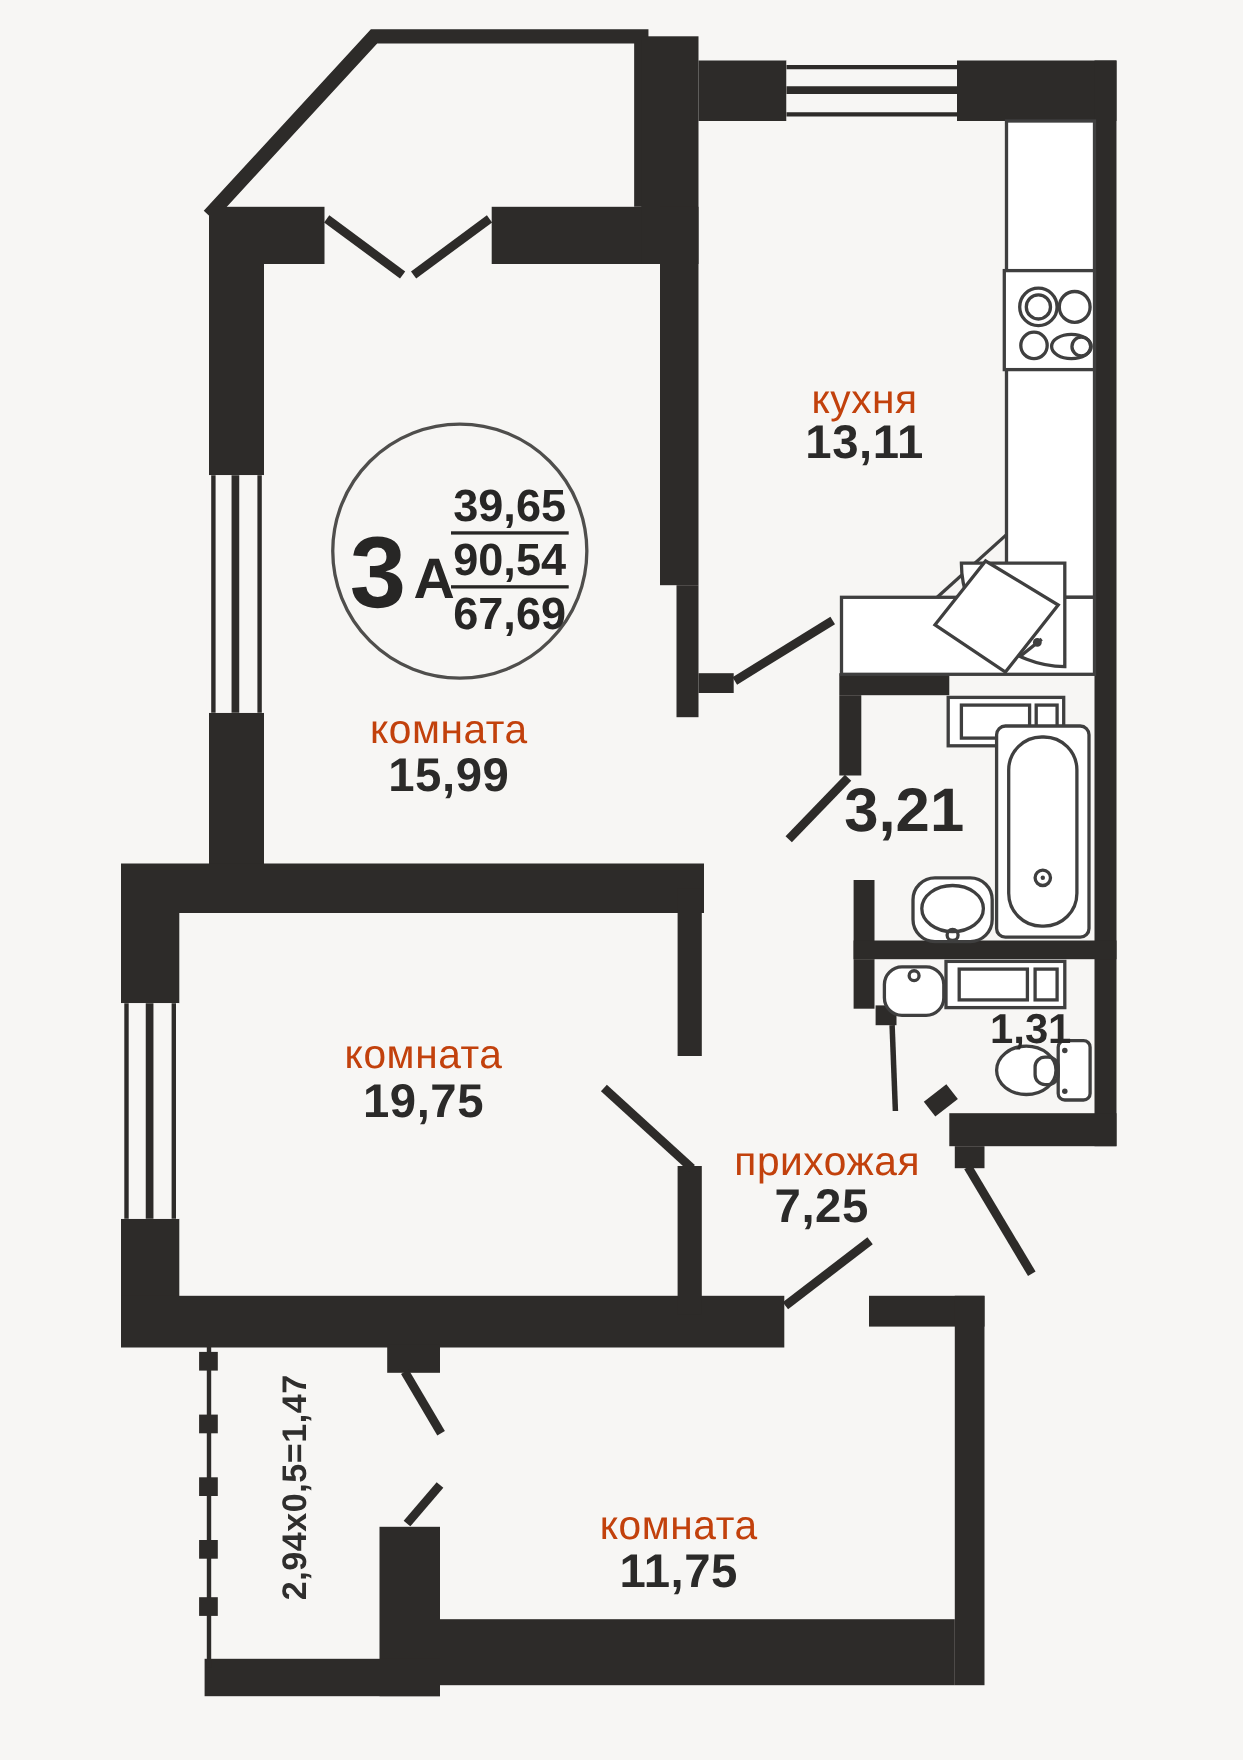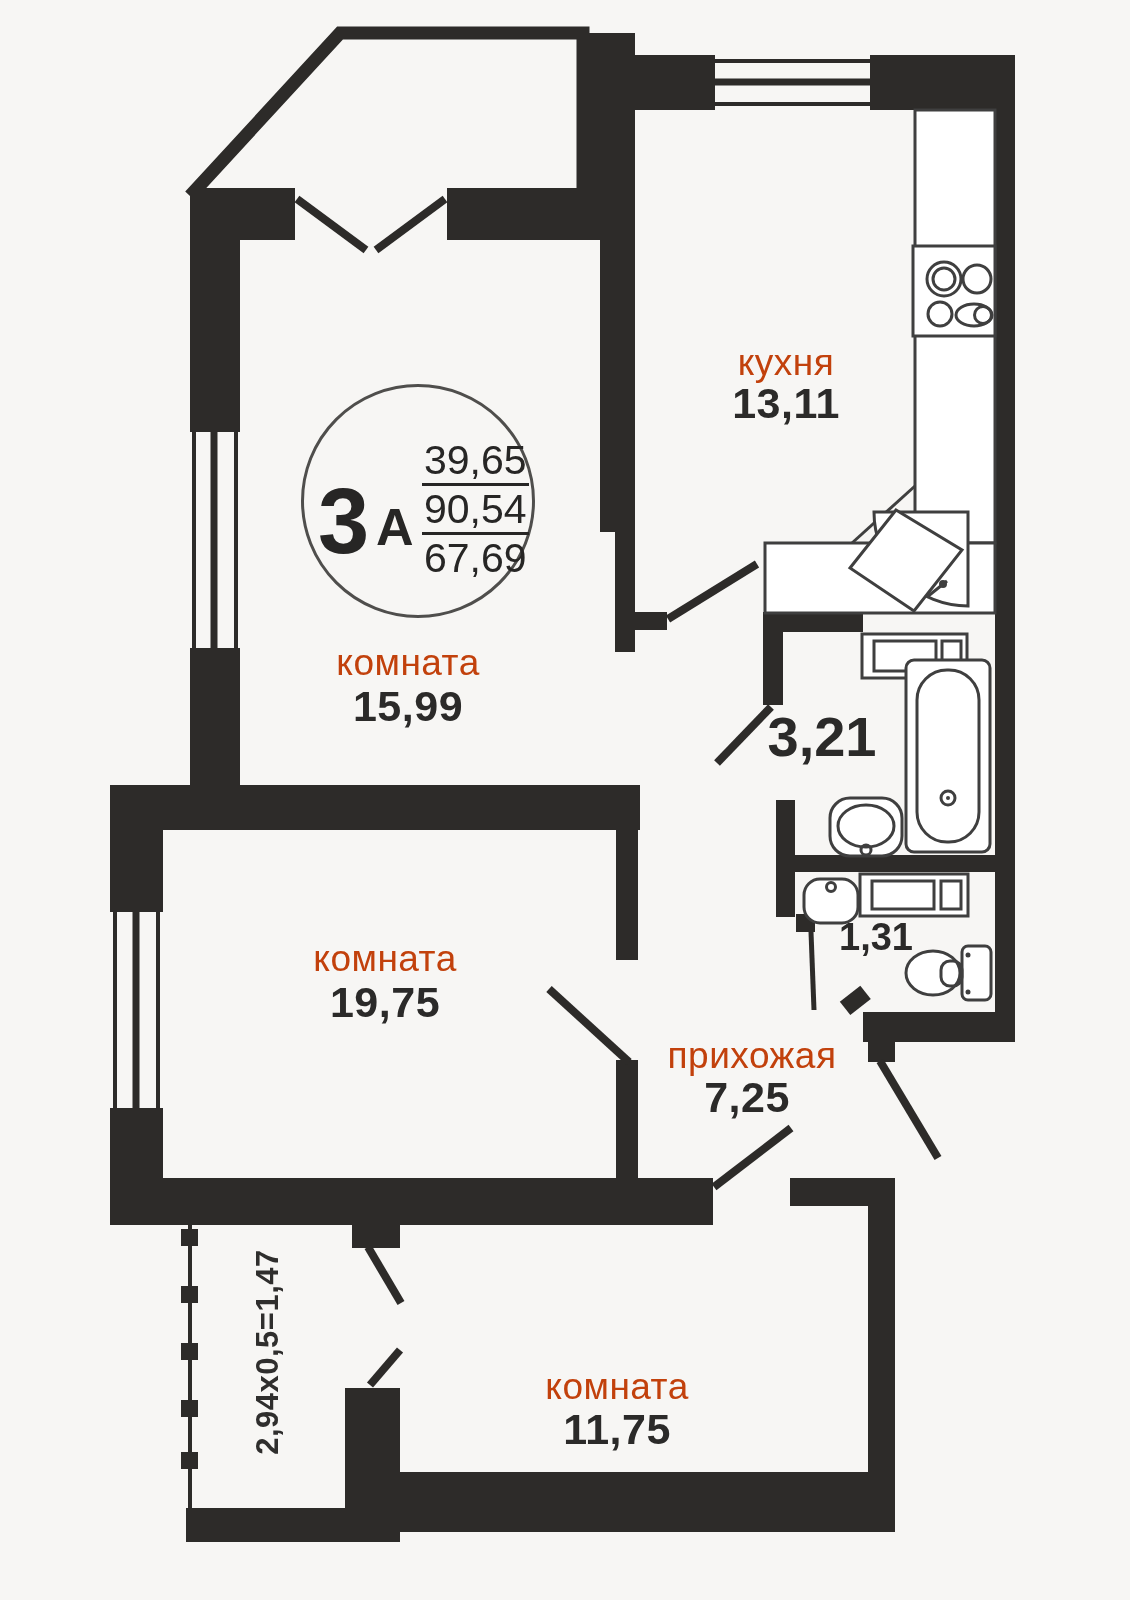--- a/index.html
+++ b/index.html
@@ -14,21 +14,21 @@
   .area-only{font-size:56px;font-weight:700;color:#2b2a29;}
   .dim{font-size:31px;font-weight:700;color:#2f2e2d;letter-spacing:.5px;}
   .dim-rot{transform:translate(-50%,-50%) rotate(-90deg);}
   .unit-circle{
     position:absolute;left:301px;top:384px;width:228px;height:228px;
     border:3px solid #4f4e4c;border-radius:50%;background:#f7f6f4;z-index:4;
   }
   .uc-type{position:absolute;left:14px;top:88px;font-size:92px;line-height:1;font-weight:800;color:#272625;}
   .uc-letter{position:absolute;left:72px;top:114px;font-size:52px;line-height:1;font-weight:800;color:#272625;}
   .uc-col{position:absolute;left:106px;top:50px;text-align:center;}
-  .uc-num{font-size:41px;line-height:46px;font-weight:400;color:#272625;padding:0 2px;margin-left:12px;}
+  .uc-num{font-size:41px;line-height:46px;font-weight:700;color:#272625;padding:0 2px;}
   .uc-u{border-bottom:3px solid #272625;}
 </style>
 </head>
 <body>
 
 <div class="plan">
 
   <svg viewBox="0 0 1130 1600">
 
     <g fill="#2d2b29">
@@ -214,17 +214,17 @@
   <div class="lbl room-name" style="left:385px;top:959px;">комната</div>
   <div class="lbl room-area" style="left:385px;top:1002px;">19,75</div>
 
   <div class="lbl room-name" style="left:617px;top:1387px;">комната</div>
   <div class="lbl room-area" style="left:617px;top:1429px;">11,75</div>
 
   <div class="lbl room-name" style="left:752px;top:1056px;">прихожая</div>
   <div class="lbl room-area" style="left:747px;top:1097px;">7,25</div>
 
   <div class="lbl area-only" style="left:822px;top:736px;">3,21</div>
-  <div class="lbl area-only" style="left:876px;top:937px;font-size:38px;">1,31</div>
+  <div class="lbl area-only" style="left:937px;top:937px;font-size:38px;">1,31</div>
 
   <div class="lbl dim dim-rot" style="left:268px;top:1352px;">2,94x0,5=1,47</div>
 
 </div>
 
 </body></html>

